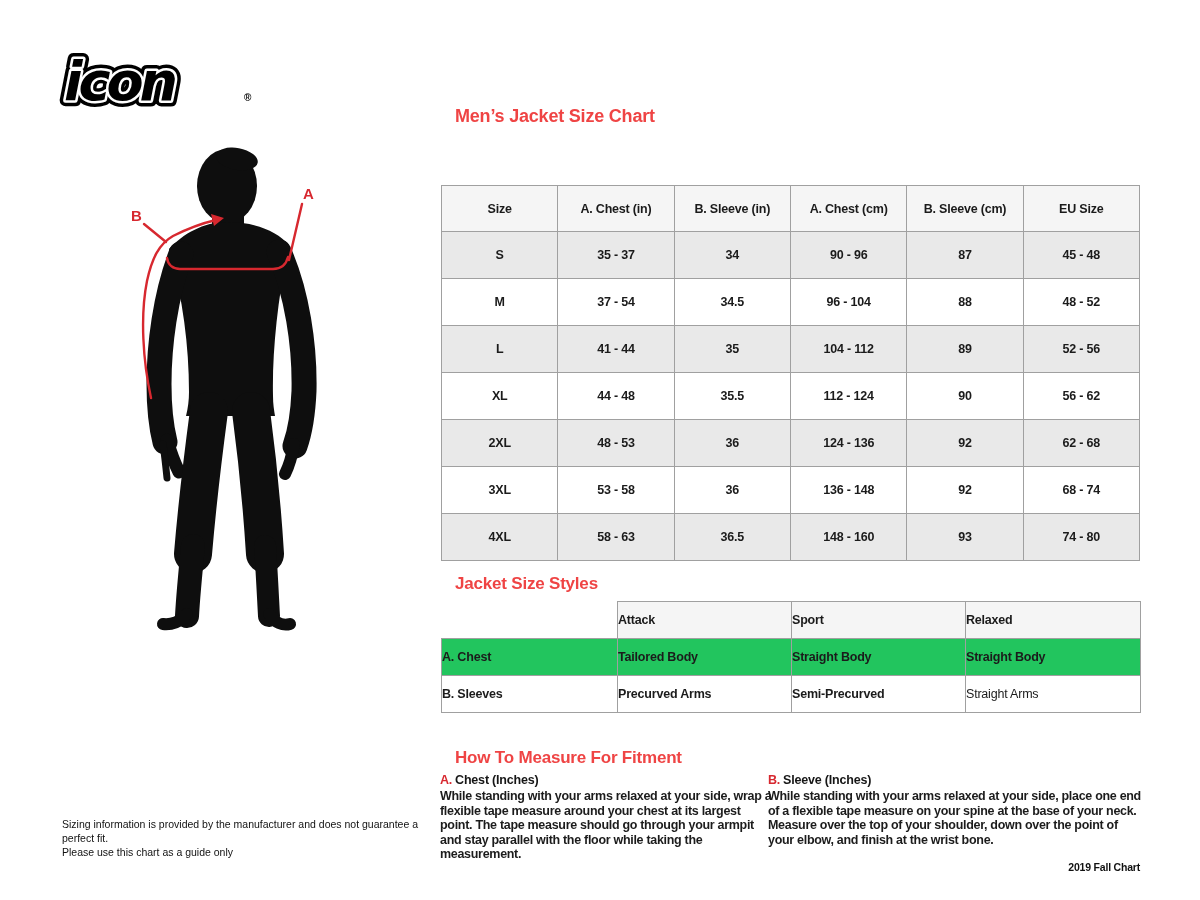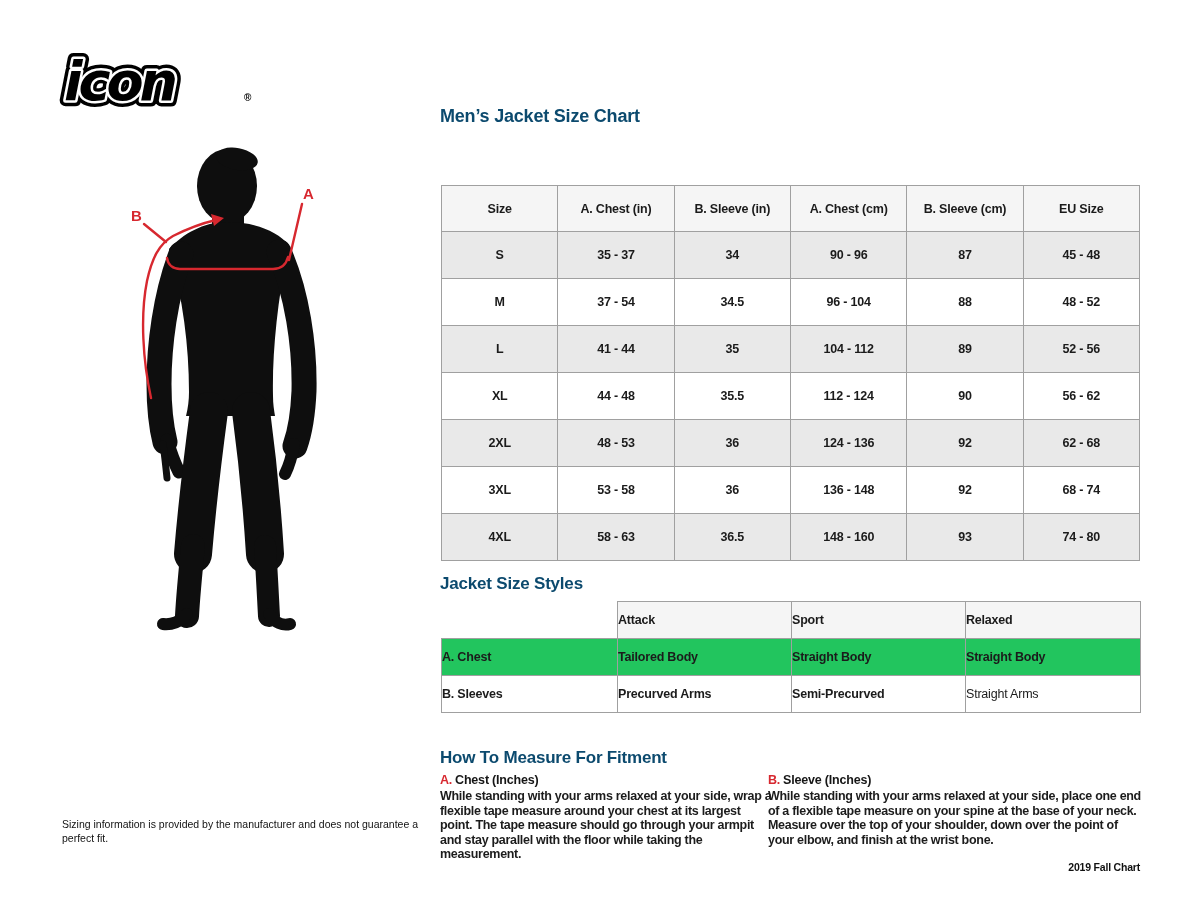--- a/index.html
+++ b/index.html
@@ -7,21 +7,21 @@
           font-family:"Liberation Sans",sans-serif;color:#1b1b1b;}
 
   
   .logo-wrap{position:absolute;left:56px;top:50px;width:215px;height:66px;}
   .reg-mark{position:absolute;left:244px;top:92px;font-size:10px;font-weight:bold;color:#000;}
 
   
   .figure-wrap{position:absolute;left:123px;top:146px;width:215px;height:492px;}
 
   
-  .h1{position:absolute;left:440px;font-size:18px;font-weight:bold;color:#0c4a6e;letter-spacing:-0.2px;}
+  .h1{position:absolute;left:455px;font-size:18px;font-weight:bold;color:#ef4444;letter-spacing:-0.2px;}
   .t-main{top:106px;}
   .t-styles{top:560px;font-size:17px;margin-top:14px;}
   .t-measure{top:748px;font-size:17px;}
 
   
   table{border-collapse:collapse;table-layout:fixed;}
   .size-table{position:absolute;left:441px;top:148px;width:699px;font-size:12.5px;font-weight:bold;
               text-align:center;color:#1b1b1b;letter-spacing:-0.2px;margin-top:37px;}
   .size-table th,.size-table td{border:1px solid #a0a0a0;padding:0;}
   .size-table thead th{height:45px;background:#f5f5f5;font-weight:bold;}
@@ -220,16 +220,17 @@
 
   <div class="m-col m-col-b">
     <div class="m-head">
       <span class="red">B.</span><span>Sleeve (Inches)</span>
     </div>
     <p class="m-body">While standing with your arms relaxed at your side, place one end of a flexible tape measure on your spine at the base of your neck. Measure over the top of your shoulder, down over the point of your elbow, and finish at the wrist bone.</p>
   </div>
 
   <div class="disclaimer">
     <div>Sizing information is provided by the manufacturer and does not guarantee a perfect fit.</div>
+    <div>Please use this chart as a guide only</div>
   </div>
   <div class="chart-version">2019 Fall Chart</div>
 
 </div>
 
 </body></html>

